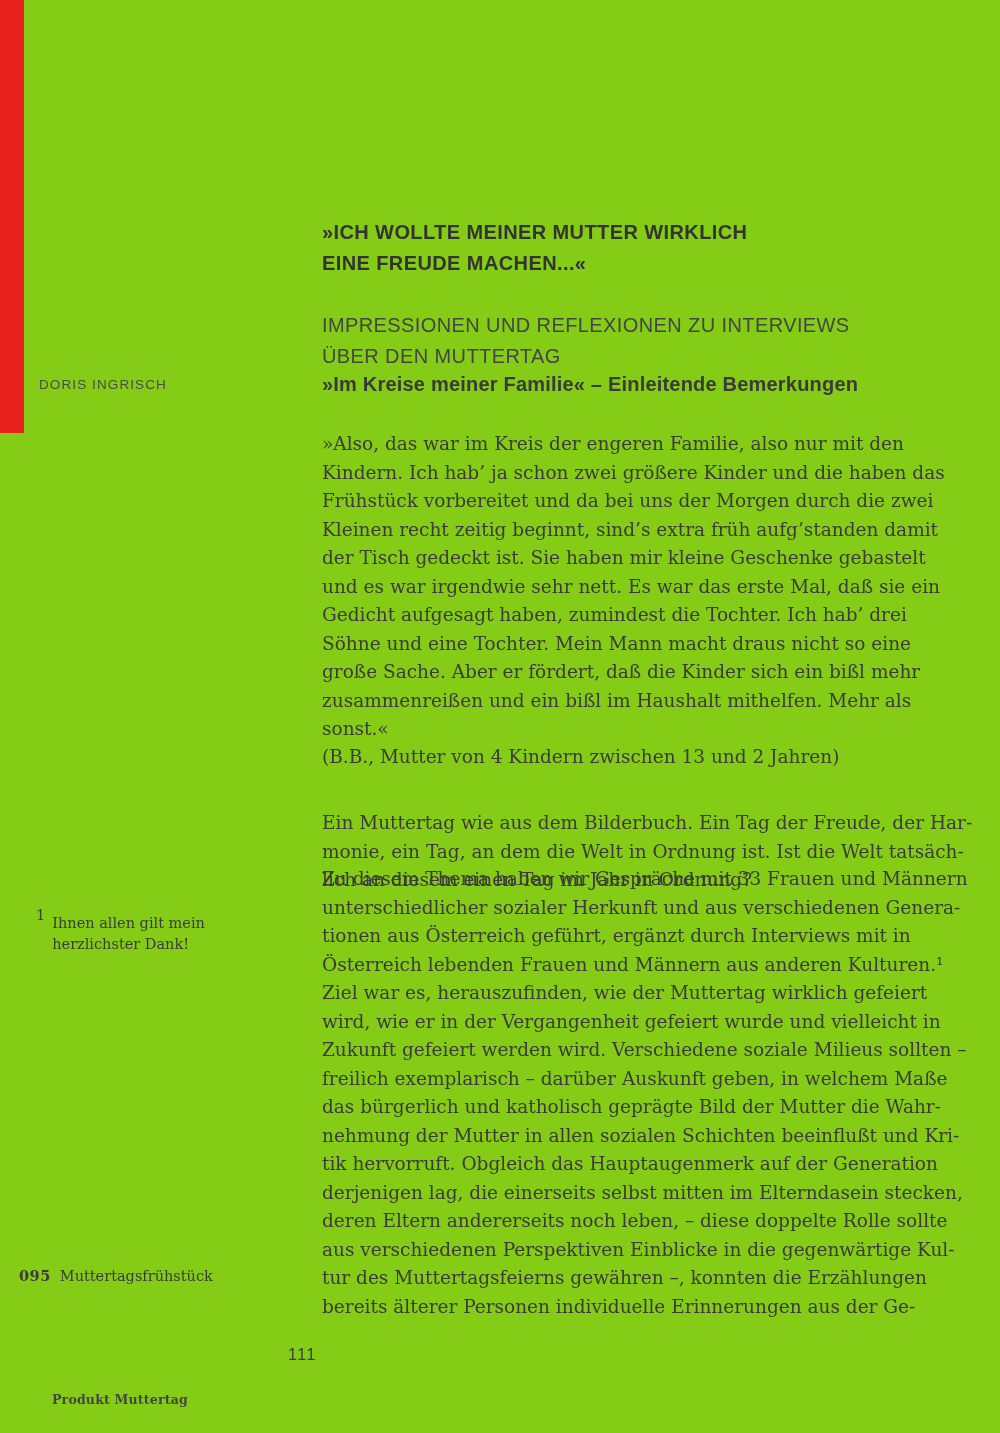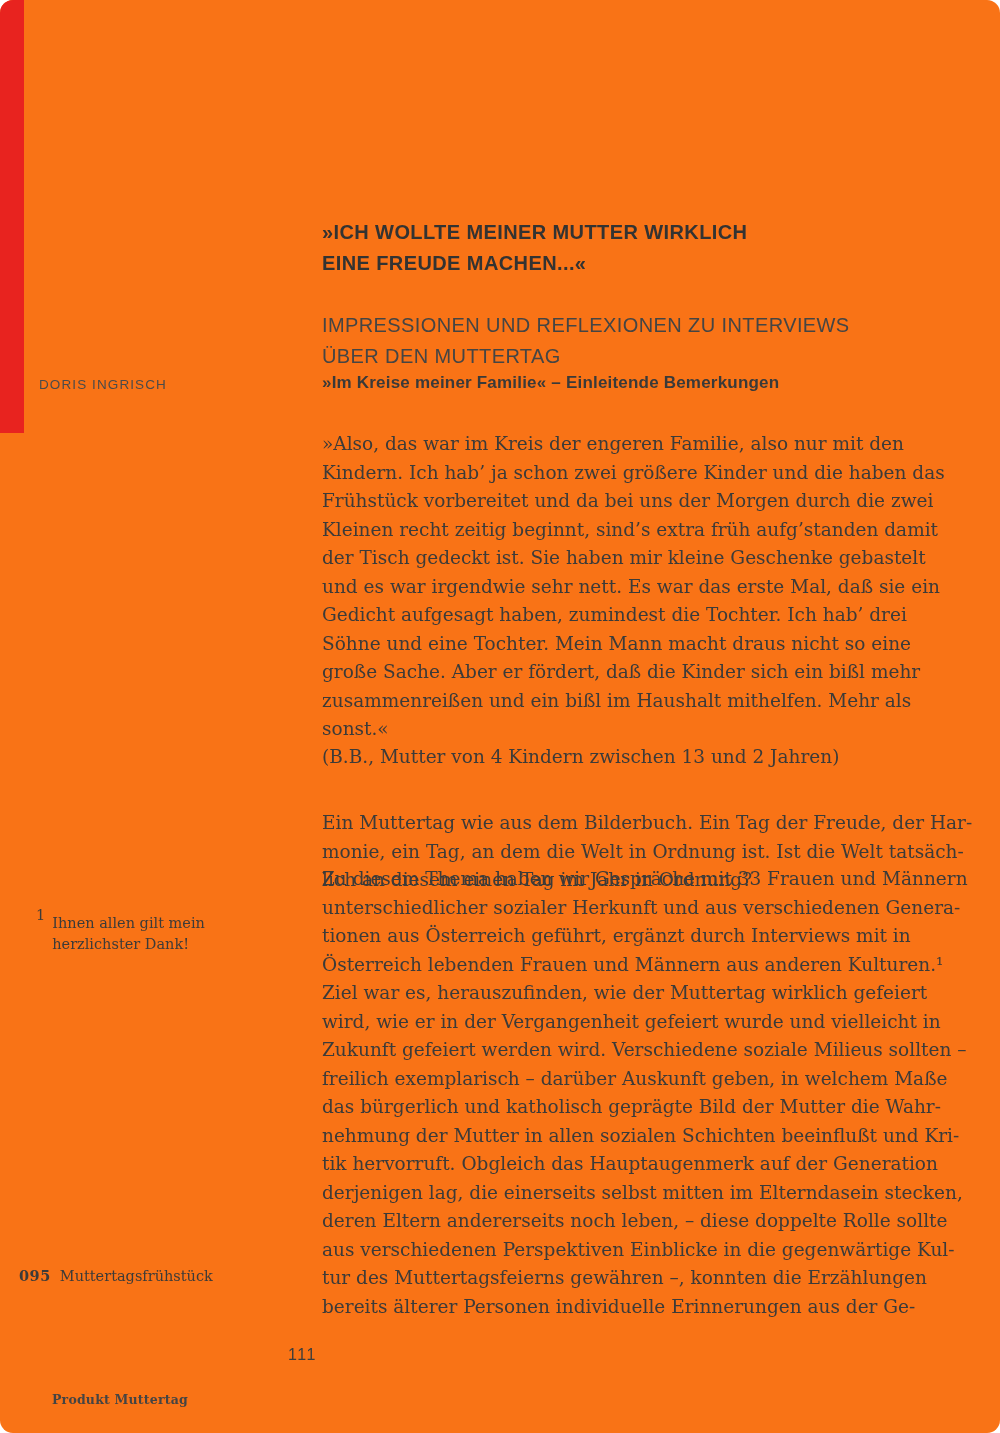--- a/index.html
+++ b/index.html
@@ -38,21 +38,21 @@
     letter-spacing: 1.1px;
     color: #4b4b4a;
     white-space: nowrap;
   }
   .section-heading {
     position: absolute;
     left: 322px; top: 373px;
     width: 650px;
     font-family: "Liberation Sans", sans-serif;
     font-weight: bold;
-    font-size: 17px;
+    font-size: 20px;
     letter-spacing: 0.2px;
     color: #3a3a39;
   }
   .body-text {
     position: absolute;
     left: 322px;
     width: 660px;
     font-size: 18.5px;
     line-height: 28.5px;
     color: #3c3b39;
@@ -95,21 +95,21 @@
     left: 288px; top: 1346px;
     font-family: Liberation Sans, sans-serif;
     font-size: 16px;
     letter-spacing: 1.5px;
     color: #3d3d3c;
   }
 </style>
 </head>
 <body>
 
-<div class="page" style="background: #f97316; border-radius: 13px;">
+<div class="page" style="background: #84cc16;">
 
   <div class="red-strip" style="background: rgb(232, 35, 31);"></div>
 
   <div class="title-block">
     <div class="title-main">»ICH WOLLTE MEINER MUTTER WIRKLICH
 EINE FREUDE MACHEN...«</div>
     <div class="title-sub">IMPRESSIONEN UND REFLEXIONEN ZU INTERVIEWS
 ÜBER DEN MUTTERTAG</div>
   </div>
 

